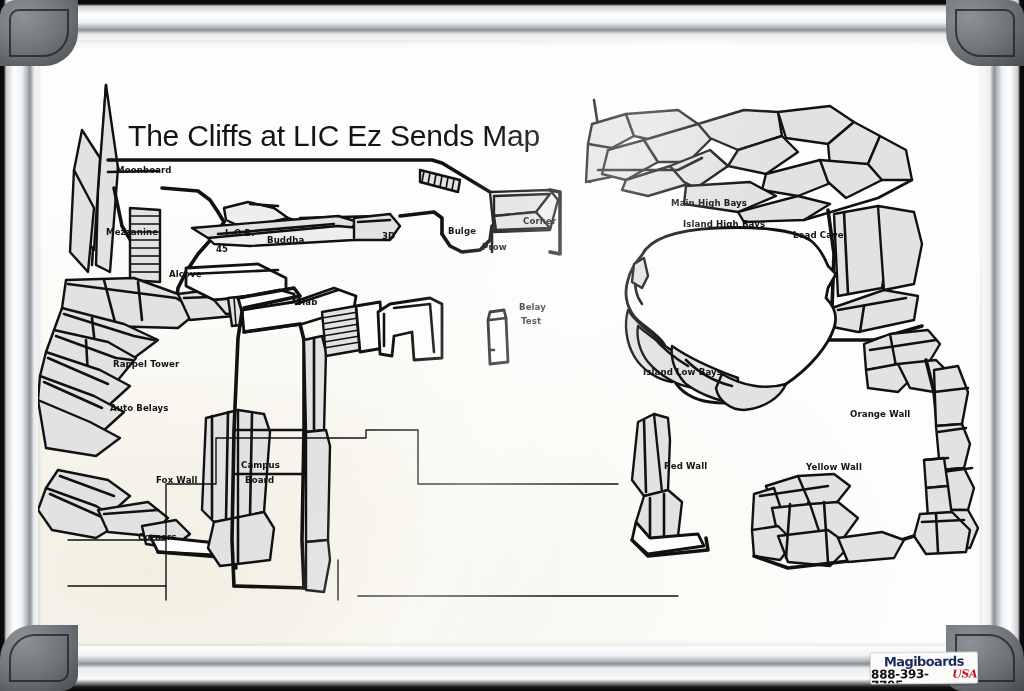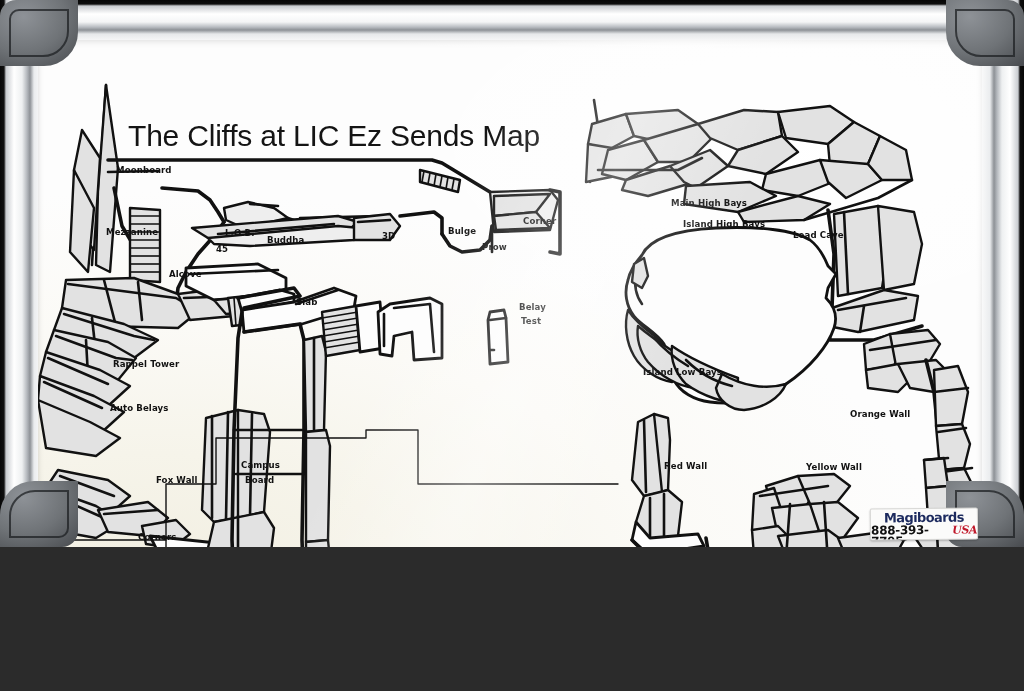--- a/index.html
+++ b/index.html
@@ -1,20 +1,20 @@
 <!DOCTYPE html>
 <html><head>
 <meta charset="utf-8">
 <title>Whiteboard Map</title>
 <style>
   html,body{margin:0;padding:0;background:#2b2b2b;}
   body{width:1024px;height:691px;overflow:hidden;font-family:"Liberation Sans",sans-serif;}
 
   
-  #photo{position:relative;width:1024px;height:547px;background:#0c0c0c;overflow:hidden;}
+  #photo{position:relative;width:1024px;height:691px;background:#0c0c0c;overflow:hidden;}
 
   
   .frame-outer{position:absolute;inset:0;background:
       linear-gradient(180deg,#070707 0%,#141414 5px,#e9eaec 7px,#fdfdfd 18px,#cfd2d6 30px,#9fa3a8 34px,#f2f3f4 38px,#ffffff 44px);
   }
   .frame-top{position:absolute;left:0;top:0;width:1024px;height:46px;
      background:linear-gradient(180deg,#060606 0,#0d0d0d 4px,#c9ccd0 6px,#ffffff 14px,#f4f5f6 22px,#b9bdc2 27px,#8d9196 30px,#e6e8ea 34px,#fbfbfb 42px,#d7d9dc 46px);}
   .frame-bottom{position:absolute;left:0;bottom:0;width:1024px;height:52px;
      background:linear-gradient(180deg,#cfd2d5 0,#fdfdfd 6px,#f2f3f4 16px,#b4b8bd 22px,#8b8f94 25px,#e8eaec 29px,#fcfcfc 40px,#171717 48px,#060606 52px);}
   .frame-left{position:absolute;left:0;top:0;width:42px;height:691px;

